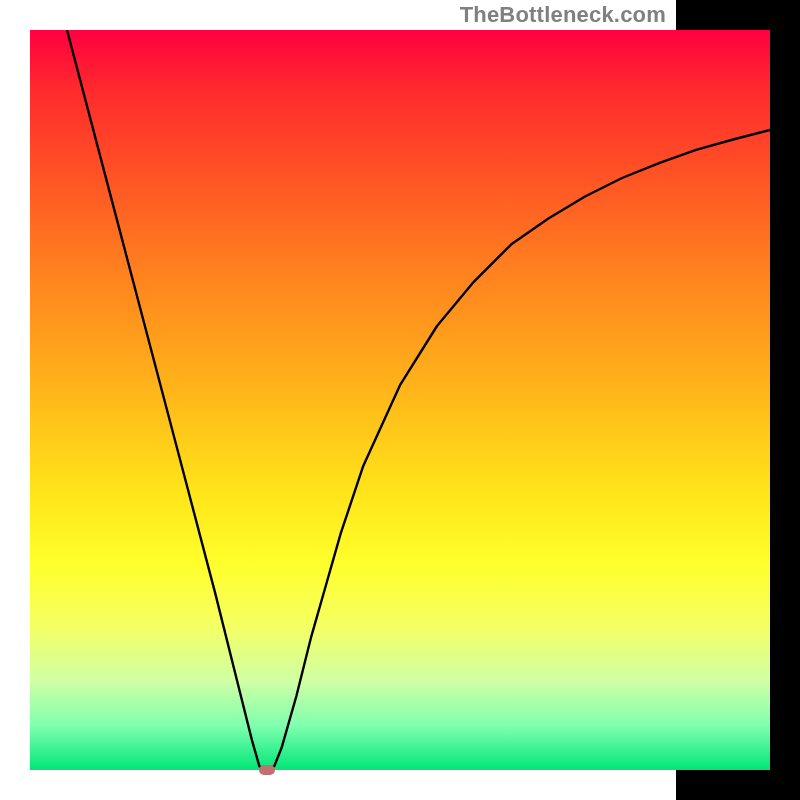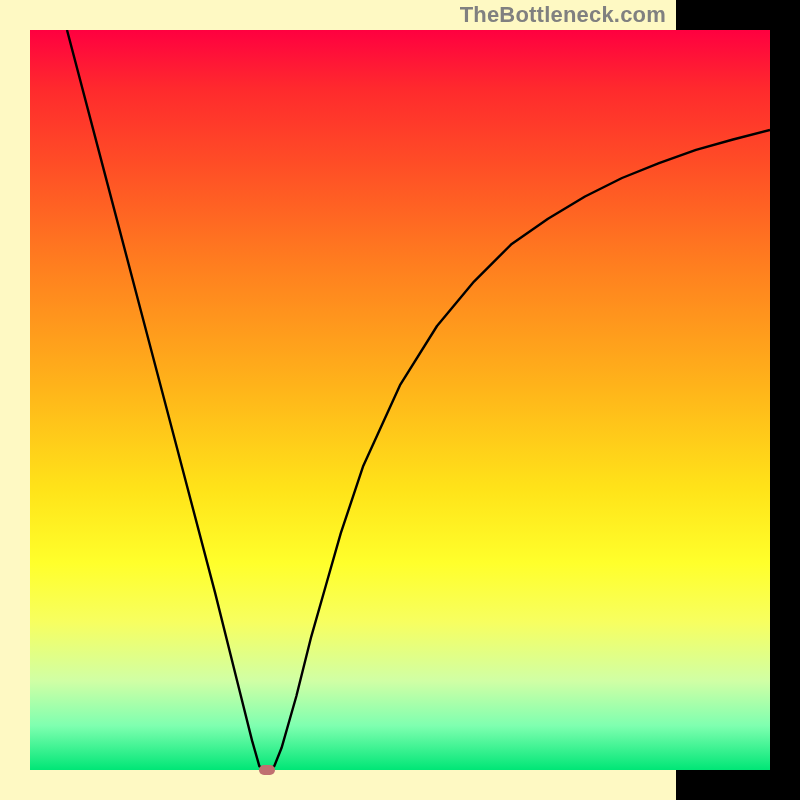--- a/index.html
+++ b/index.html
@@ -1,21 +1,21 @@
 <!DOCTYPE html>
 <html><head>
 <meta charset="utf-8">
 <style>
   * { margin: 0; padding: 0; box-sizing: border-box; }
   html, body { width: 800px; height: 800px; overflow: hidden; background: #000; }
   .frame {
     position: relative;
     width: 676px;
     height: 800px;
-    background: #fef9c3;
+    background: #ffffff;
   }
   .watermark {
     position: absolute;
     top: 2px;
     right: 10px;
     font-family: Arial, Helvetica, sans-serif;
     font-size: 22px;
     font-weight: 600;
     color: #808080;
     letter-spacing: 0.2px;

